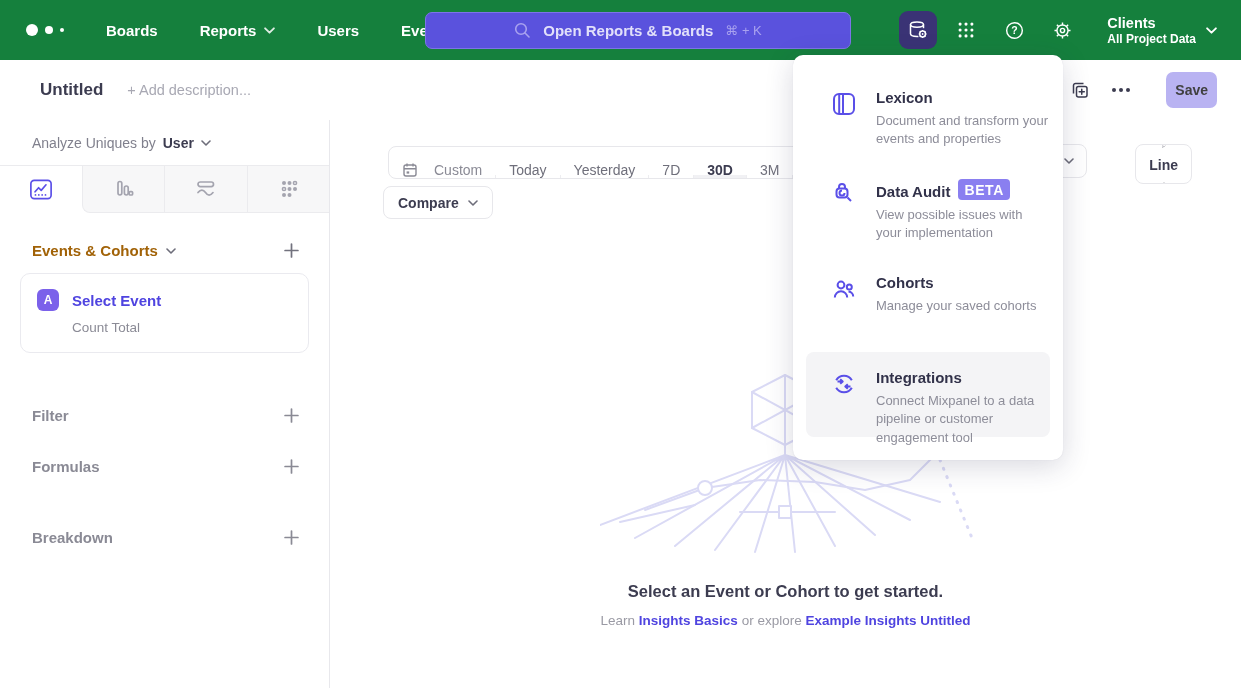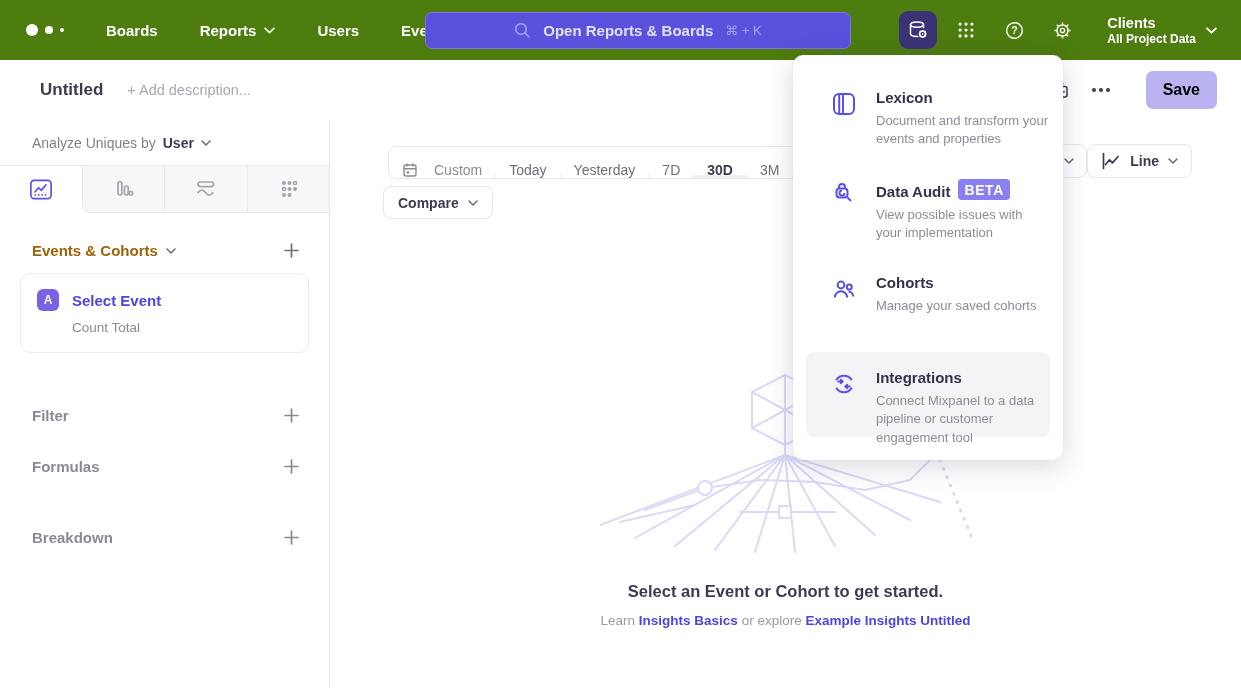--- a/index.html
+++ b/index.html
@@ -1,20 +1,20 @@
 <!DOCTYPE html>
 <html><head>
 <meta charset="utf-8">
 <style>
   * { margin:0; padding:0; box-sizing:border-box; }
   html,body { width:1241px; height:688px; overflow:hidden; background:#fff;
     font-family:"Liberation Sans", sans-serif; position:relative; }
 
   
-  .topnav { height:60px; background:#4d7c0f; display:flex; align-items:center;
+  .topnav { height:60px; background:#15803d; display:flex; align-items:center;
     padding:0 24px 0 26px; position:relative; color:#fff; }
   .logo { display:flex; align-items:center; gap:7px; width:44px; cursor:pointer; }
   .logo .d1{width:12px;height:12px;border-radius:50%;background:#fff;}
   .logo .d2{width:8px;height:8px;border-radius:50%;background:#fff;}
   .logo .d3{width:4px;height:4px;border-radius:50%;background:#fff;}
   .nav-links { display:flex; align-items:center; gap:42px; margin-left:36px; }
   .nav-link { font-size:15px; font-weight:600; color:#fff; display:flex; align-items:center;
     gap:8px; cursor:pointer; }
   .nav-link svg { opacity:.85; }
   .search { position:absolute; left:425px; top:12px; width:426px; height:37px;
@@ -32,22 +32,22 @@
   .project .ps { font-size:12px; font-weight:700; }
 
   
   .header { height:60px; display:flex; align-items:center; padding:0 24px 0 40px; background:#fff; }
   .doc-title { font-size:17px; font-weight:700; color:#3c3c50; }
   .add-desc { margin-left:24px; font-size:14.5px; color:#a8a8b3; cursor:text; }
   .header-right { margin-left:auto; display:flex; align-items:center; gap:22px; }
   .h-icon { color:#3c3c50; display:flex; align-items:center; cursor:pointer; }
   .dots3 { display:flex; gap:3px; cursor:pointer; }
   .dots3 i { width:4px; height:4px; border-radius:50%; background:#3c3c50; }
-  .save-btn { background:#b9b3f2; color:#000000; font-size:16px; font-weight:600;
-    border:none; border-radius:7px; padding:10px 17px; margin-left:14px; cursor:default; }
+  .save-btn { background:#b9b3f2; color:#404040; font-size:14px; font-weight:600;
+    border:none; border-radius:7px; padding:10px 9px; margin-left:14px; cursor:default; }
 
   
   .body-wrap { display:flex; height:568px; }
   .sidebar { width:330px; border-right:1px solid #e8e8ec; display:flex; flex-direction:column; }
   .main { flex:1; position:relative; }
 
   
   .analyze { height:45px; display:flex; align-items:center; padding:0 32px; gap:7px; }
   .analyze .lbl { font-size:14px; color:#80808d; }
   .analyze .val { font-size:14px; font-weight:700; color:#3c3c50; }
@@ -84,23 +84,23 @@
   .seg-btn:first-child { border-left:none; color:#8a8a95; }
   .seg-btn.sel { background:#f1f1f4; color:#3c3c50; font-weight:700; }
   .compare-btn { position:absolute; top:66px; left:53px; height:33px; display:flex;
     align-items:center; gap:9px; padding:0 14px; border:1px solid #e7e7eb; border-radius:8px;
     background:#fff; font-size:14px; font-weight:600; color:#3c3c50; cursor:pointer; }
   .compare-btn svg, .line-btn svg.chev { color:#6d6d7a; }
   .interval-btn { position:absolute; top:24px; right:154px; width:120px; height:34px;
     border:1px solid #e7e7eb; border-radius:8px; background:#fff; display:flex;
     align-items:center; justify-content:flex-end; padding-right:12px; color:#6d6d7a;
     cursor:pointer; z-index:1; }
-  .line-btn { position:absolute; top:24px; right:49px; height:34px; display:flex;
+  .line-btn { position:absolute; top:24px; right:49px; height:40px; display:flex;
     align-items:center; gap:9px; padding:0 13px; border:1px solid #e7e7eb; border-radius:8px;
-    background:#fff; font-size:14px; font-weight:600; color:#3c3c50; cursor:pointer; }
+    background:#fff; font-size:14px; font-weight:600; color:#3c3c50; cursor:pointer;flex-direction:column; }
   .line-btn .lc-icon { color:#3c3c50; }
 
   
   .wireframe { position:absolute; left:270px; top:240px; pointer-events:none; }
   .empty-title { position:absolute; top:462px; left:0; right:0; text-align:center;
     font-size:16.5px; font-weight:700; color:#3c3c50; }
   .empty-sub { position:absolute; top:493px; left:0; right:0; text-align:center;
     font-size:13.5px; color:#9a9aa4; }
   .empty-sub a { color:#4f44e0; font-weight:700; text-decoration:none; cursor:pointer; }
 

